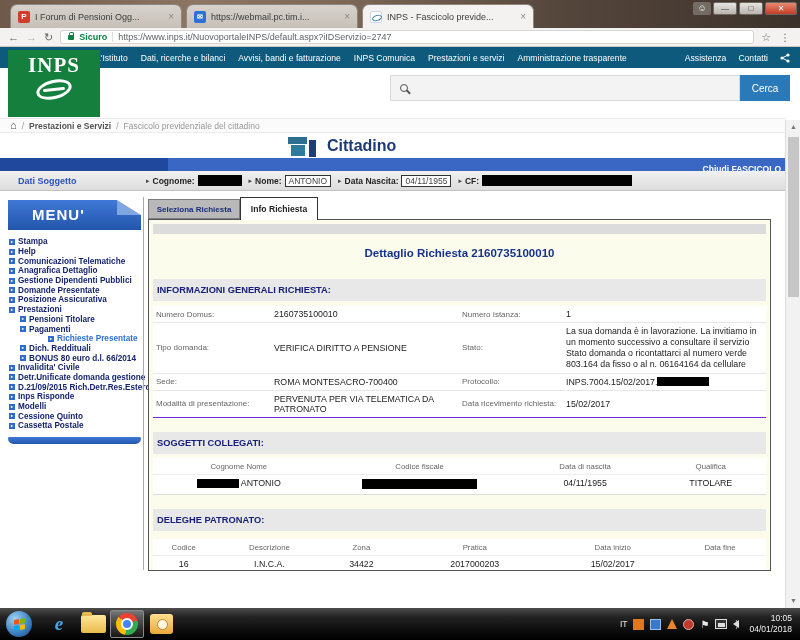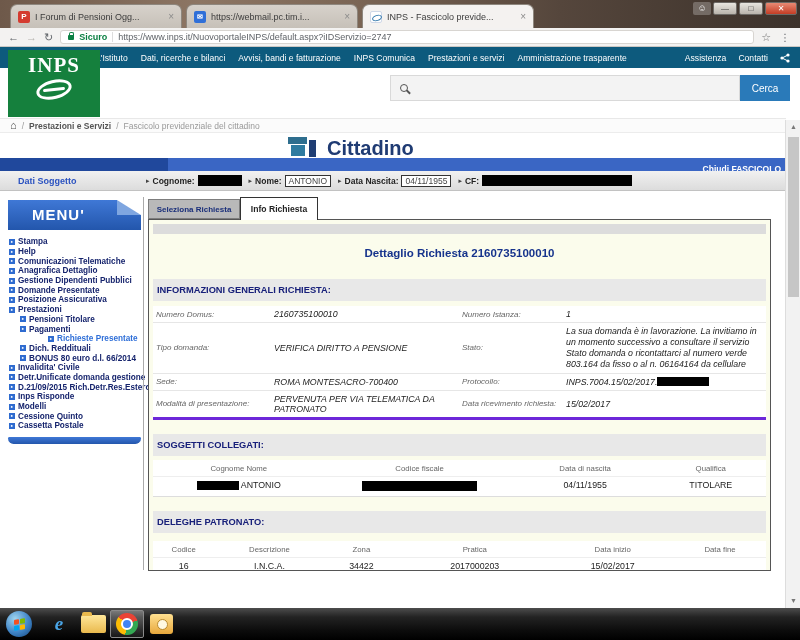--- a/index.html
+++ b/index.html
@@ -71,21 +71,21 @@
   .breadcrumb { position:absolute; top:118px; left:0; width:786px; height:15px; background:#fbfbfb;
     border-top:1px solid #e8e8e8; border-bottom:1px solid #ececec; display:flex; align-items:center;
     gap:5px; padding-left:10px; font-size:8.5px; color:#999; }
   .crumb-strong { color:#555; font-weight:bold; }
   .home { color:#555; font-size:11px; line-height:1; }
   .banner { position:absolute; top:134px; left:0; width:786px; height:24px; background:#fff; }
   .citt-logo { position:absolute; left:288px; top:1px; width:32px; height:22px; }
   .citt-logo .b1 { position:absolute; left:0; top:2px; width:19px; height:7px; background:#2e6e8e; }
   .citt-logo .b2 { position:absolute; left:3px; top:10px; width:14px; height:11px; background:#2f7ba0; }
   .citt-logo .b3 { position:absolute; left:21px; top:5px; width:7px; height:17px; background:#1f3d73; }
-  .citt-title { position:absolute; left:327px; top:3px; font-size:20px; font-weight:bold; color:#1f3b73; }
+  .citt-title { position:absolute; left:327px; top:3px; font-size:16px; font-weight:bold; color:#1f3b73; }
   .bluebar { position:absolute; top:158px; left:0; width:786px; height:13px; background:#3a66c4;
     text-align:right; }
   .bluebar .darkseg { position:absolute; left:0; top:0; width:168px; height:13px; background:#20489c; }
   .bluebar .closetxt { font-size:8.5px; font-weight:bold; color:#fff; line-height:13px; padding-right:5px; }
   .subjectbar { position:absolute; top:171px; left:0; width:786px; height:20px;
     background:linear-gradient(#f1f1f1,#dcdcdc); border-bottom:1px solid #c2c2c2;
     display:flex; align-items:center; font-size:9px; }
   .subj-label { color:#2a52c0; font-weight:bold; margin-left:18px; width:128px; }
   .field { display:flex; align-items:center; gap:3px; margin-right:7px; }
   .arr { color:#444; font-size:7px; }
@@ -117,21 +117,21 @@
     line-height:19px; }
   .ctab-info { position:absolute; left:240px; top:197px; width:78px; height:23px; background:#fff;
     border:1px solid #333; border-bottom:none; font-size:8.6px; font-weight:bold; color:#222;
     text-align:center; line-height:22px; z-index:2; }
   .panel { position:absolute; left:148px; top:219px; width:623px; height:352px; background:#fbfcec;
     border:1px solid #555; overflow:hidden; }
   .graybar { margin:4px; height:10px; background:#dcdcdc; }
   .ptitle { text-align:center; font-size:11.5px; font-weight:bold; color:#16338c; margin:13px 0 20px; }
   .sect-head { margin:0 4px; background:#e8e8e8; padding:6px 4px; font-size:9.3px; font-weight:bold;
     color:#18207a; }
-  .igrid { margin:5px 4px 0; background:#fff; border-bottom:3px solid #6d28d9;font-style:italic; }
+  .igrid { margin:5px 4px 0; background:#fff; border-bottom:1px solid #6d28d9; }
   .irow { display:grid; grid-template-columns:118px 188px 104px 1fr; border-top:1px solid #e6e6e6; }
   .irow:first-child { border-top:none; }
   .ilab { font-size:8px; color:#666; padding:3px 3px; display:flex; align-items:center; }
   .ival { font-size:8.8px; color:#222; padding:3px 3px; display:flex; align-items:center; }
   .ival.long { line-height:1.25; align-items:flex-start; }
   .gap8 { height:8px; } .gap14 { height:14px; }
   .dtable { margin:4px 4px 0; background:#fff; padding:2px 0 3px; border-bottom:1px solid #ddd; }
   .drow { display:grid; align-items:center; }
   .g4 { grid-template-columns:28% 31% 23% 18%; }
   .g6 { grid-template-columns:10% 18% 12% 25% 20% 15%; }
@@ -507,13 +507,27 @@
     </div>
   <div class="tb-icon">
       <span class="folder"></span>
     </div>
   <div class="tb-icon active-app">
       <span class="chrome"></span>
     </div>
   <div class="tb-icon">
       <span class="outlook"></span>
     </div>
+  <div class="tray">
+    <span class="tray-txt">IT</span>
+    <span class="ti orange"></span>
+    <span class="ti bluewin"></span>
+    <span class="cone"></span>
+    <span class="redcirc"></span>
+    <span class="flagicon">⚑</span>
+    <span class="netmon"></span>
+    <span class="spk"></span>
+    <span class="clock">
+      <span>10:05</span><br>
+      <span>04/01/2018</span>
+    </span>
+  </div>
 </div>
 
 </body></html>

